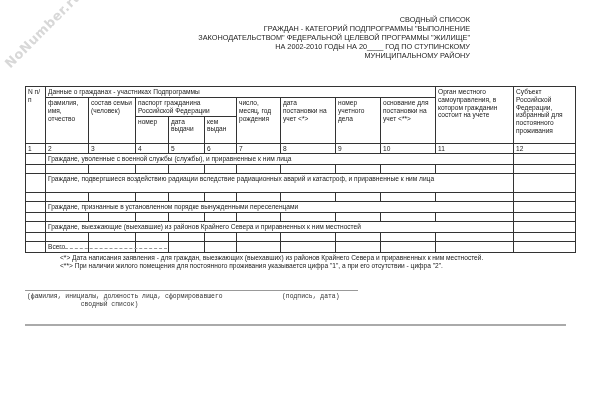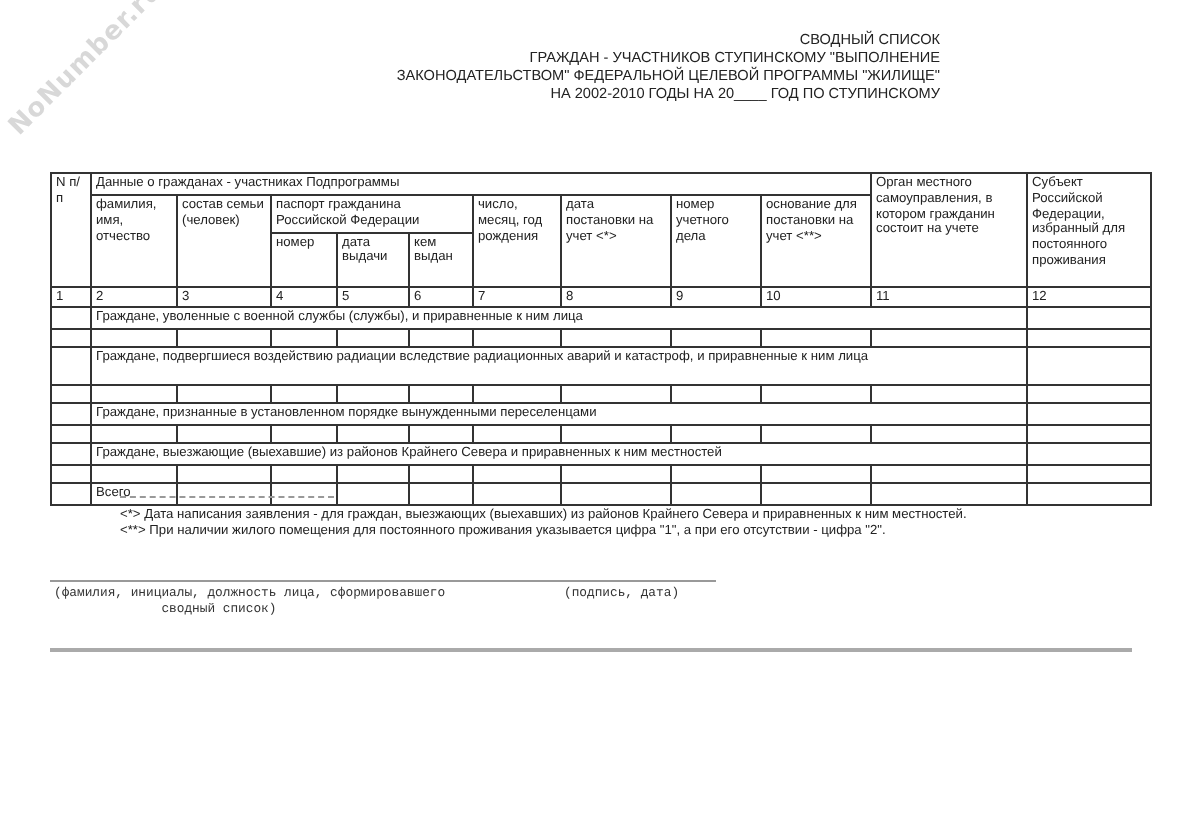--- a/index.html
+++ b/index.html
@@ -25,23 +25,24 @@
                font-size:6.4px; color:#333; white-space:pre; }
   .bottom-line { position:absolute; left:25px; top:324px; width:541px; border-top:2px solid #aaa; }
 </style>
 </head>
 <body>
 
 <div class="watermark">NoNumber.ru</div>
 
 <div class="title">
   <div>СВОДНЫЙ СПИСОК</div>
-  <div>ГРАЖДАН - УЧАСТНИКОВ СТУПИНСКОМУ "ВЫПОЛНЕНИЕ</div>
+  <div>ГРАЖДАН - КАТЕГОРИЙ ПОДПРОГРАММЫ "ВЫПОЛНЕНИЕ</div>
   <div>ЗАКОНОДАТЕЛЬСТВОМ" ФЕДЕРАЛЬНОЙ ЦЕЛЕВОЙ ПРОГРАММЫ "ЖИЛИЩЕ"</div>
   <div>НА 2002-2010 ГОДЫ НА 20____ ГОД ПО СТУПИНСКОМУ</div>
+  <div>МУНИЦИПАЛЬНОМУ РАЙОНУ</div>
 </div>
 
 <table class="grid">
   <colgroup>
     <col style="width:20px">
       <col style="width:43px">
       <col style="width:47px">
       <col style="width:33px">
     <col style="width:36px">
       <col style="width:32px">

